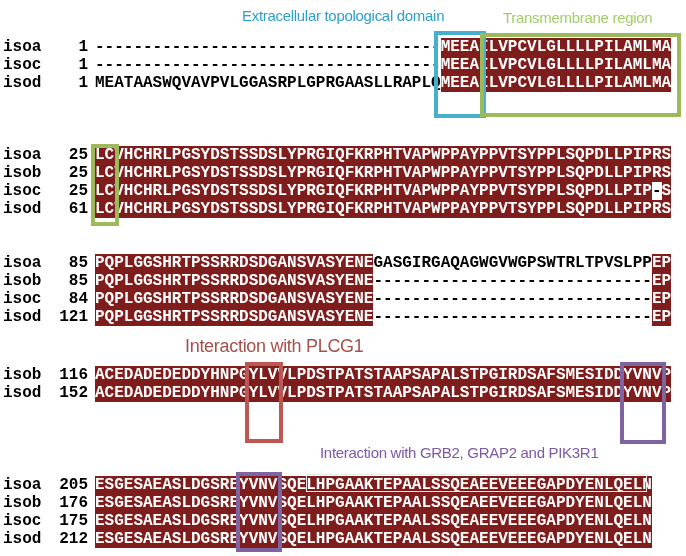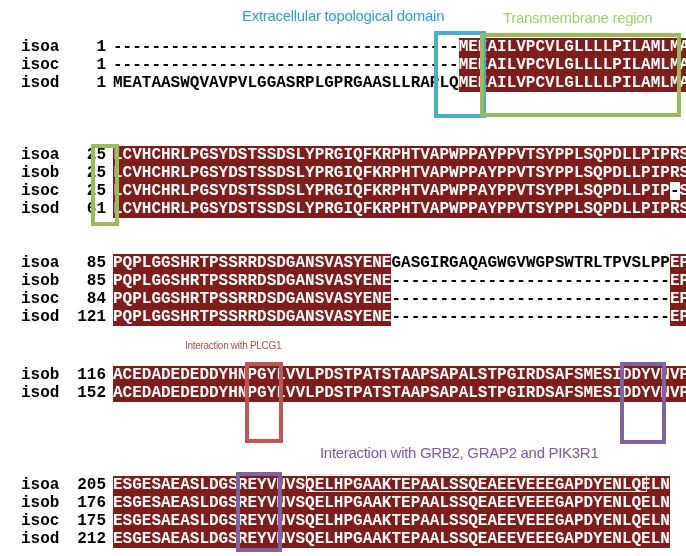--- a/index.html
+++ b/index.html
@@ -7,42 +7,42 @@
     width:686px;height:556px;position:relative;overflow:hidden;
     background:#ffffff;font-family:"Liberation Sans",sans-serif;
   }
   
   .ann{
     position:absolute;font-weight:normal;font-size:15px;line-height:16px;
     letter-spacing:-0.3px;white-space:nowrap;z-index:4;
   }
   #label-extracellular{left:242px;top:8px;}
   #label-transmembrane{left:503px;top:10px;text-align:right;}
-  #label-plcg1{left:185px;top:338px;font-size:10px;}
+  #label-plcg1{left:185px;top:338px;font-size:18px;}
   #label-grb2{left:320px;top:445px;}
   
   .abox{
     position:absolute;border:4px solid #000;box-sizing:border-box;
     background:transparent;z-index:3;
   }
   #box-extracellular{left:434px;top:31px;width:52px;height:87px;}
   #box-transmembrane-1{left:480px;top:33px;width:201px;height:84px;}
   #box-transmembrane-2{left:91px;top:144px;width:28px;height:82px;}
   #box-plcg1{left:245px;top:362px;width:38px;height:81px;}
   #box-grb2-1{left:620px;top:362px;width:46px;height:82px;}
   #box-grb2-2{left:236px;top:472px;width:46px;height:80px;}
   
   #alignment{position:absolute;left:0;top:0;width:686px;height:556px;z-index:1;}
   .block{position:absolute;left:0;}
   .row{
     height:18px;white-space:pre;
     font-family:"Liberation Mono","DejaVu Sans Mono",monospace;
     font-weight:bold;font-size:16px;line-height:18px;color:#000;
   }
-  .rname{display:inline-block;width:43px;padding-left:21px;}
+  .rname{display:inline-block;width:43px;padding-left:3px;}
   .rnum{display:inline-block;width:42px;text-align:right;margin-right:7px;}
   .sh{background:#7f1d1d;color:#ffffff;}
   .un{background:transparent;color:#000000;}
   
   #selection-outline{
     position:absolute;left:306px;top:474px;width:341px;height:18px;
     border:1px solid #e8e8e8;box-sizing:border-box;z-index:2;
   }
 </style>
 </head>

